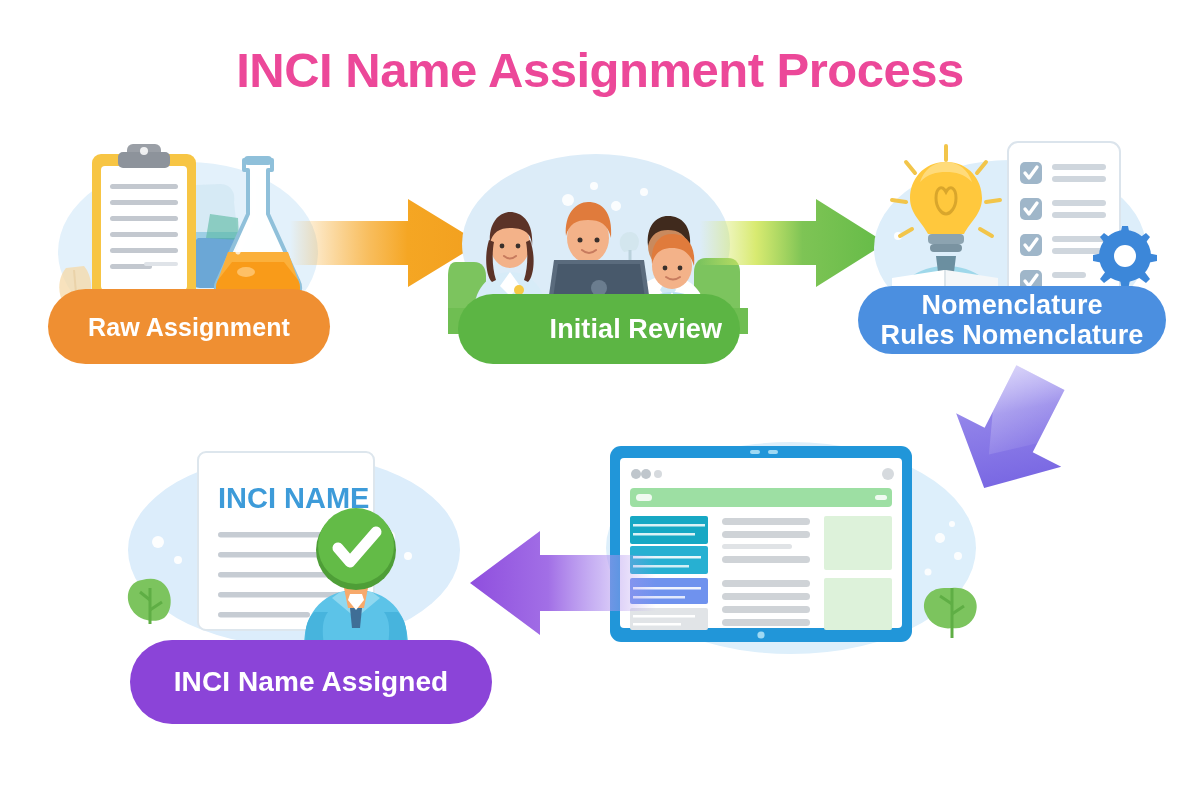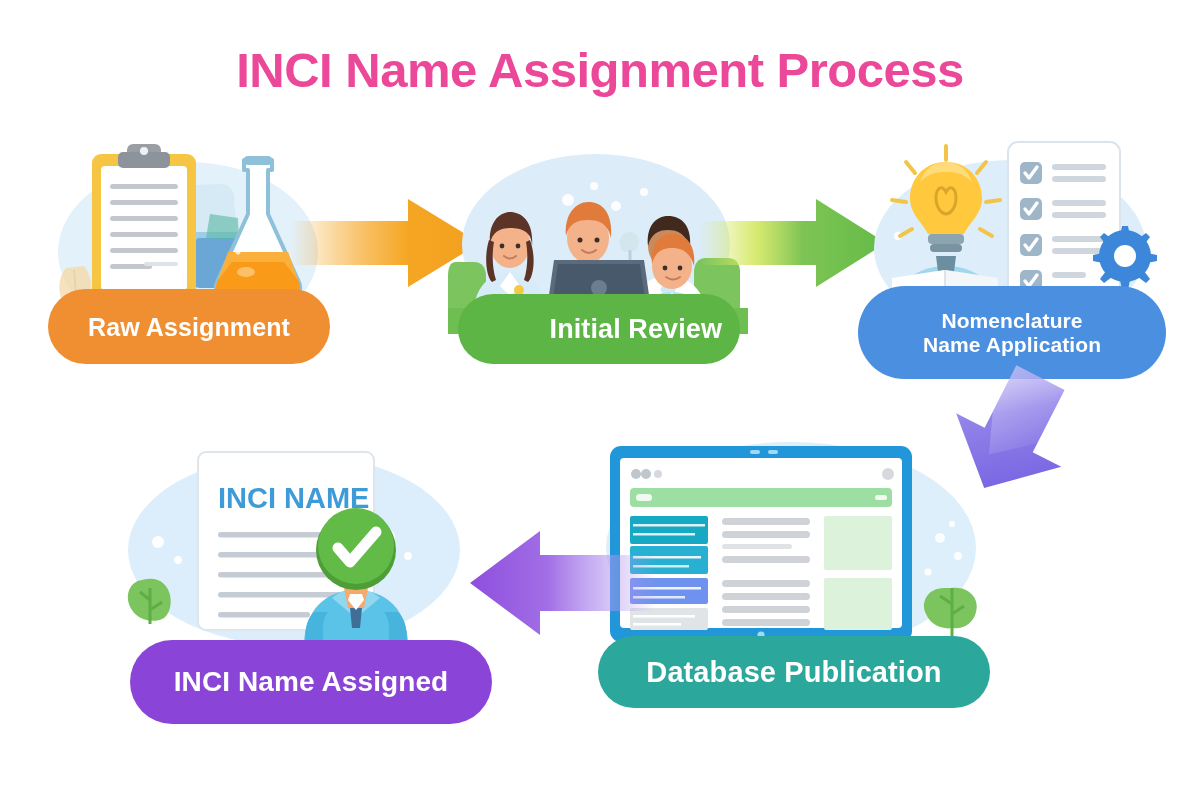--- a/index.html
+++ b/index.html
@@ -294,24 +294,24 @@
         <path d="M34 0 l6 0 l2 10 a26 26 0 0 1 8 3 l8 -6 l4 4 l-6 8 a26 26 0 0 1 3 8
                  l10 2 l0 6 l-10 2 a26 26 0 0 1 -3 8 l6 8 l-4 4 l-8 -6 a26 26 0 0 1 -8 3
                  l-2 10 l-6 0 l-2 -10 a26 26 0 0 1 -8 -3 l-8 6 l-4 -4 l6 -8
                  a26 26 0 0 1 -3 -8 l-10 -2 l0 -6 l10 -2 a26 26 0 0 1 3 -8 l-6 -8 l4 -4
                  l8 6 a26 26 0 0 1 8 -3 Z" fill="#3c87d9"></path>
         <circle cx="37" cy="30" r="26" fill="#3c87d9"></circle>
         <circle cx="37" cy="30" r="11" fill="#ffffff"></circle>
       </g>
     </svg>
 
-    <div class="pill blue" style="left:0px;top:146px;width:308px;height:93px;font-size:21px;">
+    <div class="pill blue" style="left:0px;top:146px;width:308px;height:68px;font-size:27px;">
       <span>
         <span>Nomenclature</span><br>
-        <span>Name Application</span>
+        <span>Rules Nomenclature</span>
       </span>
     </div>
   </div>
 
   <svg class="node" style="left:930px;top:372px;" width="170" height="130" viewBox="0 0 170 130">
     <defs>
       <linearGradient id="gA3" x1="0.15" y1="0" x2="0.9" y2="1">
         <stop offset="0" stop-color="#9f92f2" stop-opacity="0.55"></stop>
         <stop offset="0.35" stop-color="#8b7ce8" stop-opacity="0.95"></stop>
         <stop offset="1" stop-color="#6f5ce0" stop-opacity="1"></stop>
@@ -388,23 +388,20 @@
         <rect x="130" y="148" width="88" height="7" rx="3.5"></rect>
         <rect x="130" y="161" width="88" height="7" rx="3.5"></rect>
         <rect x="130" y="174" width="88" height="7" rx="3.5"></rect>
         <rect x="130" y="187" width="88" height="7" rx="3.5"></rect>
       </g>
 
       <rect x="232" y="84" width="68" height="54" rx="2" fill="#ddf2da"></rect>
       <rect x="232" y="146" width="68" height="52" rx="2" fill="#ddf2da"></rect>
     </svg>
 
-    <div class="pill teal" style="left:6px;top:204px;width:392px;height:72px;font-size:29px;">
-      <span>Database Publication</span>
-    </div>
   </div>
 
   <svg class="node" style="left:468px;top:525px;" width="190" height="120" viewBox="0 0 190 120">
     <defs>
       <linearGradient id="gA4" x1="1" y1="0" x2="0" y2="0">
         <stop offset="0" stop-color="#b49af0" stop-opacity="0"></stop>
         <stop offset="0.30" stop-color="#b294ef" stop-opacity="0.65"></stop>
         <stop offset="0.58" stop-color="#a26fe6" stop-opacity="1"></stop>
         <stop offset="1" stop-color="#8f4ede" stop-opacity="1"></stop>
       </linearGradient>

